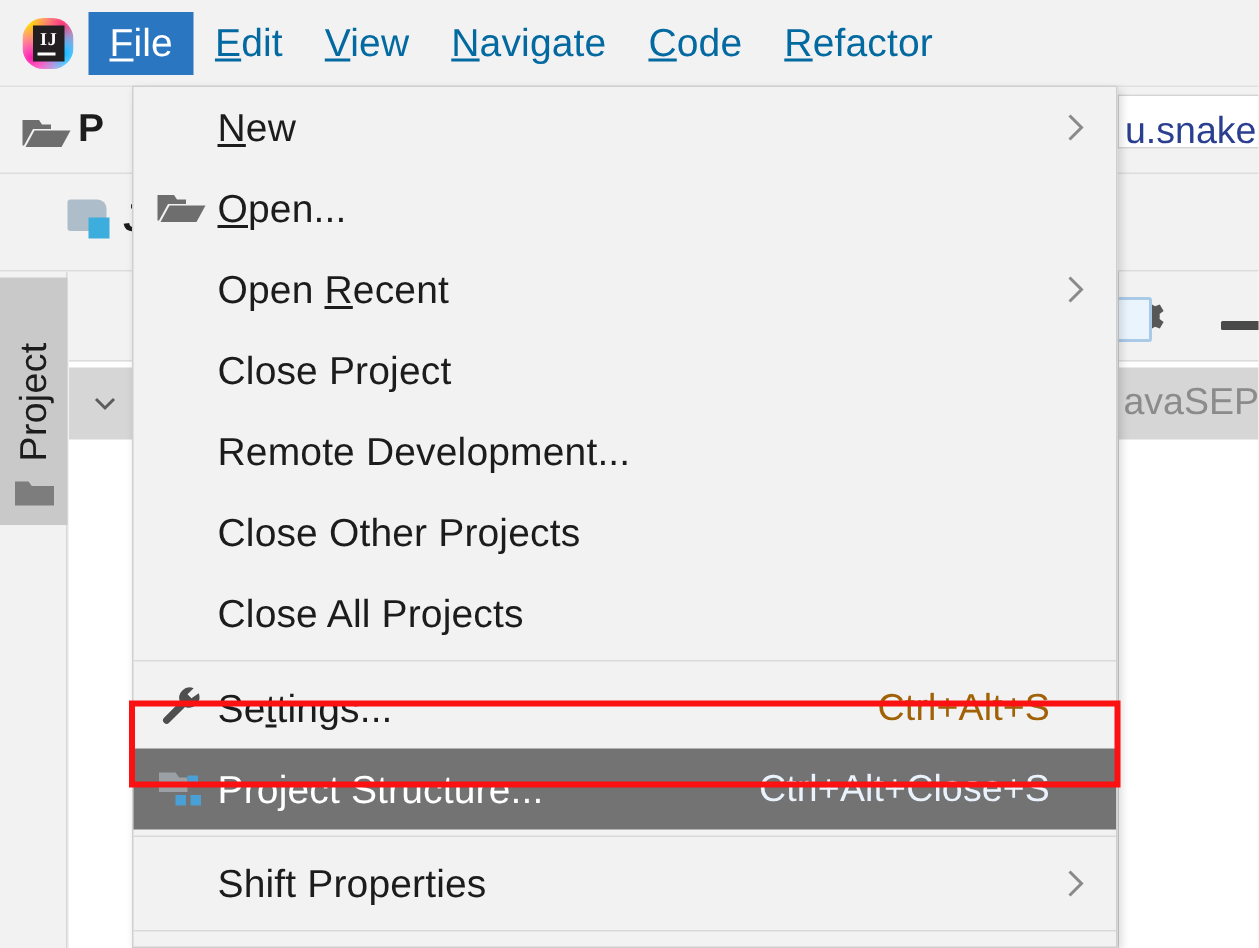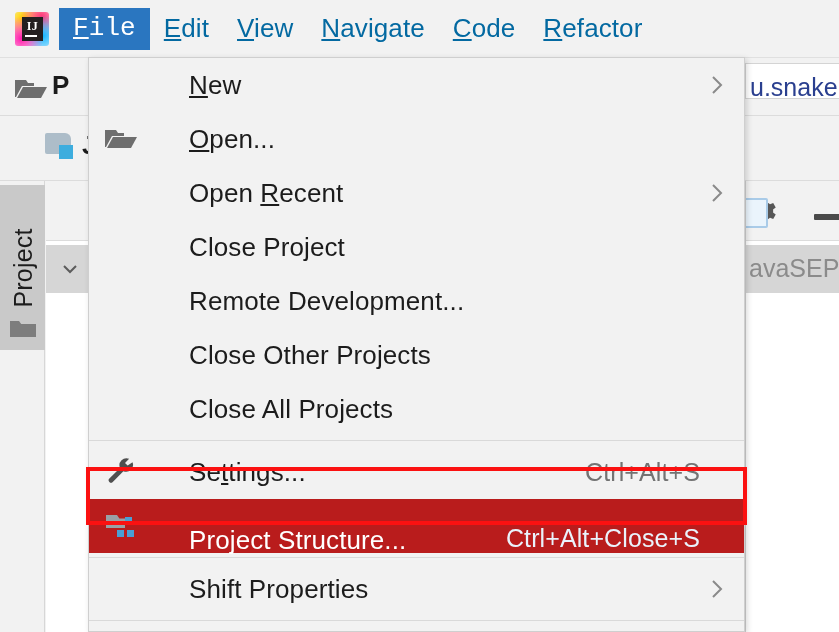--- a/index.html
+++ b/index.html
@@ -28,21 +28,21 @@
     background: #f2f2f2;
     border-bottom: 1px solid #e0e0e0;
     display: flex;
     align-items: center;
   }
   .ij-logo {
     position: relative;
     width: 34px; height: 34px;
     margin-left: 15px;
     margin-right: 10px;
-    border-radius: 3px;
+    border-radius: 14px;
     background:
       radial-gradient(circle at 18% 78%, #ff1ea8 0%, rgba(255,30,168,0) 58%),
       radial-gradient(circle at 82% 70%, #1ab7ff 0%, rgba(26,183,255,0) 58%),
       radial-gradient(circle at 78% 16%, #ff2b6d 0%, rgba(255,43,109,0) 55%),
       radial-gradient(circle at 22% 18%, #ffd400 0%, rgba(255,212,0,0) 55%),
       #f5f5f5;
     filter: saturate(1.05);
   }
   .ij-logo .sq {
     position: absolute;
@@ -76,21 +76,20 @@
     font-size: 26px;
     color: #0369a1;
     padding: 7px 14px 9px 14px;
     line-height: 1;
     white-space: nowrap;
     letter-spacing: 0.1px;
   }
   .mb-item.active {
     background: #2a76c0;
     color: #ffffff;
-    font-family: Liberation Mono, monospace;
   }
   .mb-item u { text-decoration: underline; text-underline-offset: 2px; }
 
   
   .toolbar-row {
     position: absolute;
     left: 0; top: 58px;
     width: 839px; height: 57px;
     background: #f2f2f2;
     border-bottom: 1px solid #dcdcdc;
@@ -267,41 +266,39 @@
     display: flex;
     align-items: center;
     justify-content: center;
   }
   .mi .mi-label {
     font-size: 26px;
     color: #1c1c1c;
     white-space: nowrap;
     letter-spacing: 0.1px;
     line-height: 1;
-    margin-left: 44px;
   }
   .mi .mi-label u { text-decoration: underline; text-underline-offset: 2px; }
   .mi .spacer { flex: 1 1 auto; }
   .mi .shortcut {
     font-size: 25px;
-    color: #737373;
+    color: #a16207;
     white-space: nowrap;
     margin-right: 6px;
     letter-spacing: 0.1px;
   }
   .mi .submenu-arrow {
     width: 22px;
     display: flex;
     align-items: center;
     justify-content: flex-end;
   }
 
   .mi.selected {
-    background: #b91c1c;
-    align-items: flex-end;
+    background: #737373;
   }
   .mi.selected .mi-label { color: #ffffff; }
   .mi.selected .shortcut { color: #eaf2fb; }
 
   .sep {
     height: 1px;
     background: #d9d9d9;
     margin: 4px 0;
   }
 

